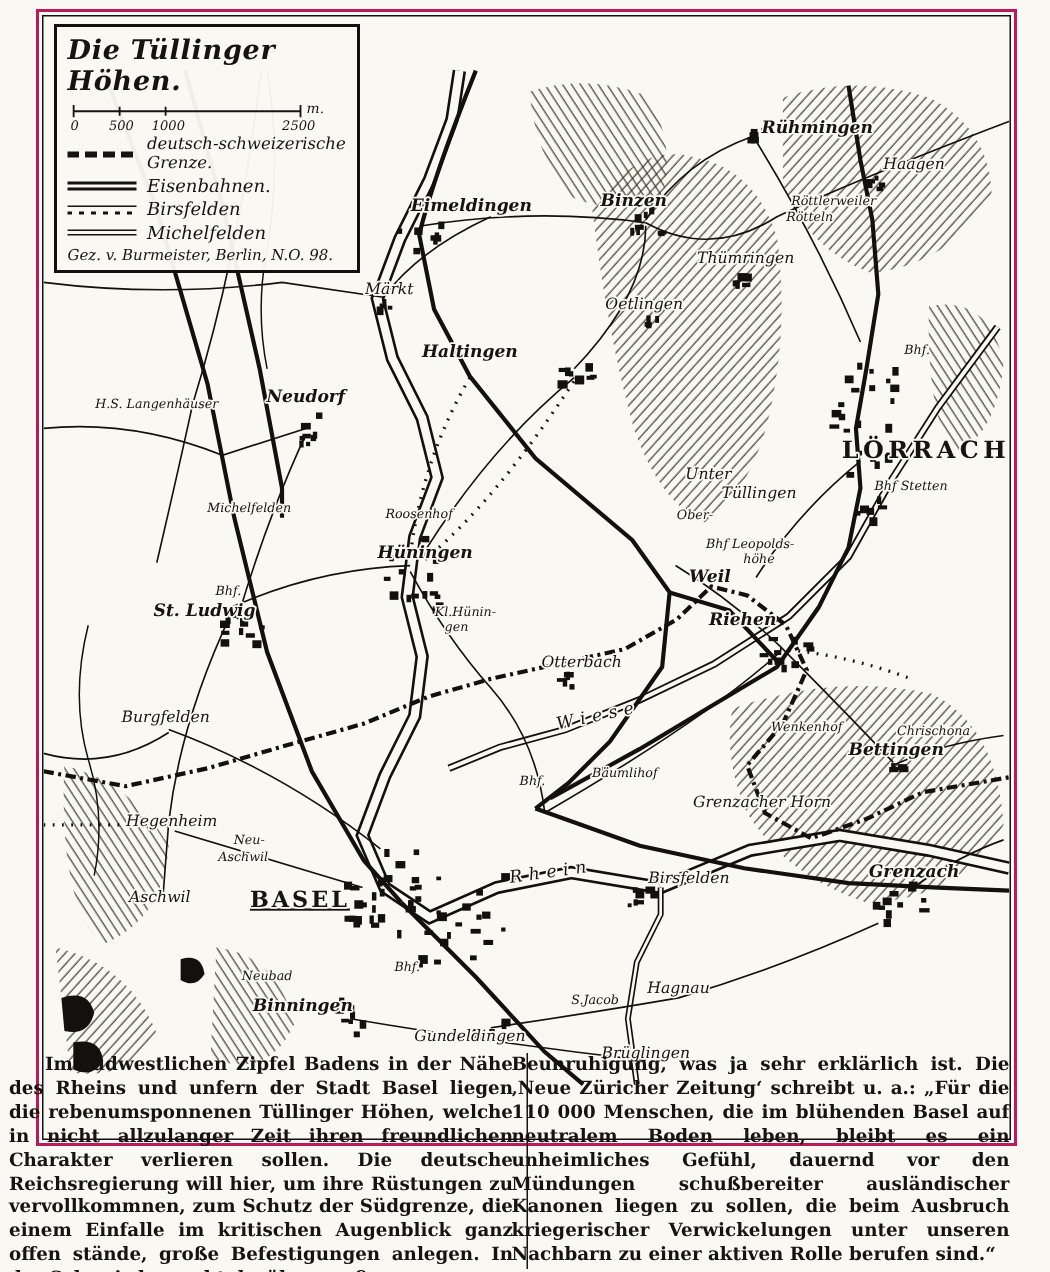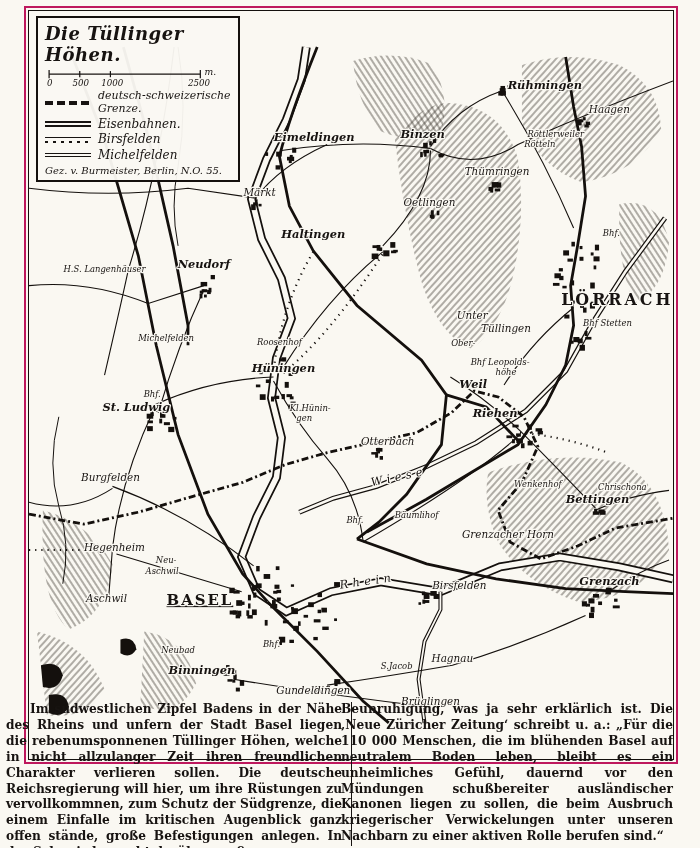--- a/index.html
+++ b/index.html
@@ -429,21 +429,21 @@
           <div class="lg-lab">Eisenbahnen.</div>
         </div>
         <div class="lg-row">
           <div class="smp smp-chau"></div>
           <div class="lg-lab">Birsfelden</div>
         </div>
         <div class="lg-row">
           <div class="smp smp-land"></div>
           <div class="lg-lab">Michelfelden</div>
         </div>
-        <div class="legend-credit">Gez. v. Burmeister, Berlin, N.O. 55.</div>
+        <div class="legend-credit">Gez. v. Burmeister, Berlin, N.O. 98.</div>
       </div>
 
     </div>
   </div>
 
   <div class="article">
     <div class="col col-left">Im südwestlichen Zipfel Badens in der Nähe des Rheins und unfern der Stadt Basel liegen die rebenumsponnenen Tüllinger Höhen, welche in nicht allzulanger Zeit ihren freundlichen Charakter verlieren sollen. Die deutsche Reichsregierung will hier, um ihre Rüstungen zu vervollkommnen, zum Schutz der Südgrenze, die einem Einfalle im kritischen Augenblick ganz offen stände, große Befestigungen anlegen. In der Schweiz herrscht darüber große</div>
     <div class="col-divider"></div>
     <div class="col col-right">
       <span>Beunruhigung, was ja sehr erklärlich ist. Die ‚Neue Züricher Zeitung‘ schreibt u. a.: „Für die 110 000 Menschen, die im blühenden Basel auf neutralem Boden leben, bleibt es ein unheimliches Gefühl, dauernd vor den Mündungen schußbereiter ausländischer Kanonen liegen zu sollen, die beim Ausbruch kriegerischer Verwickelungen unter unseren Nachbarn zu einer aktiven Rolle berufen sind.“</span>

